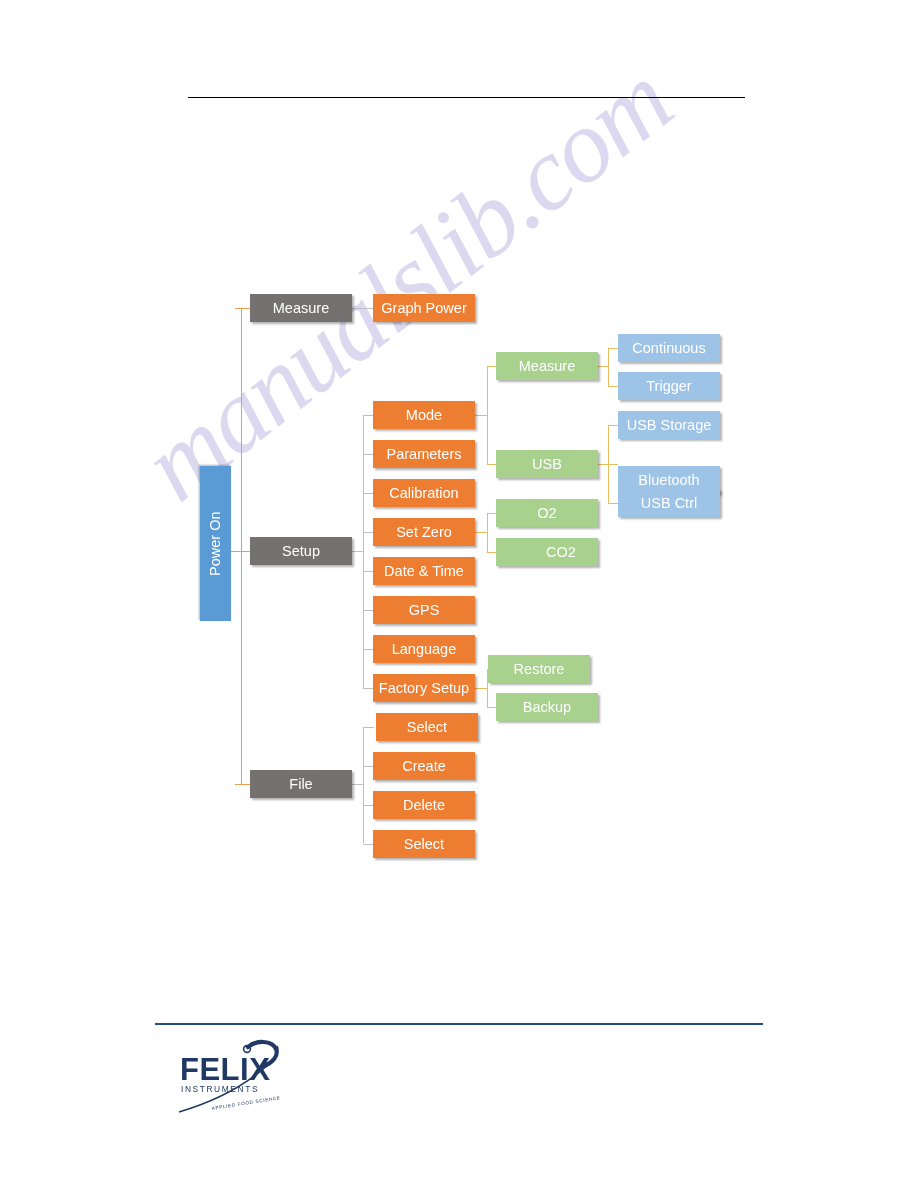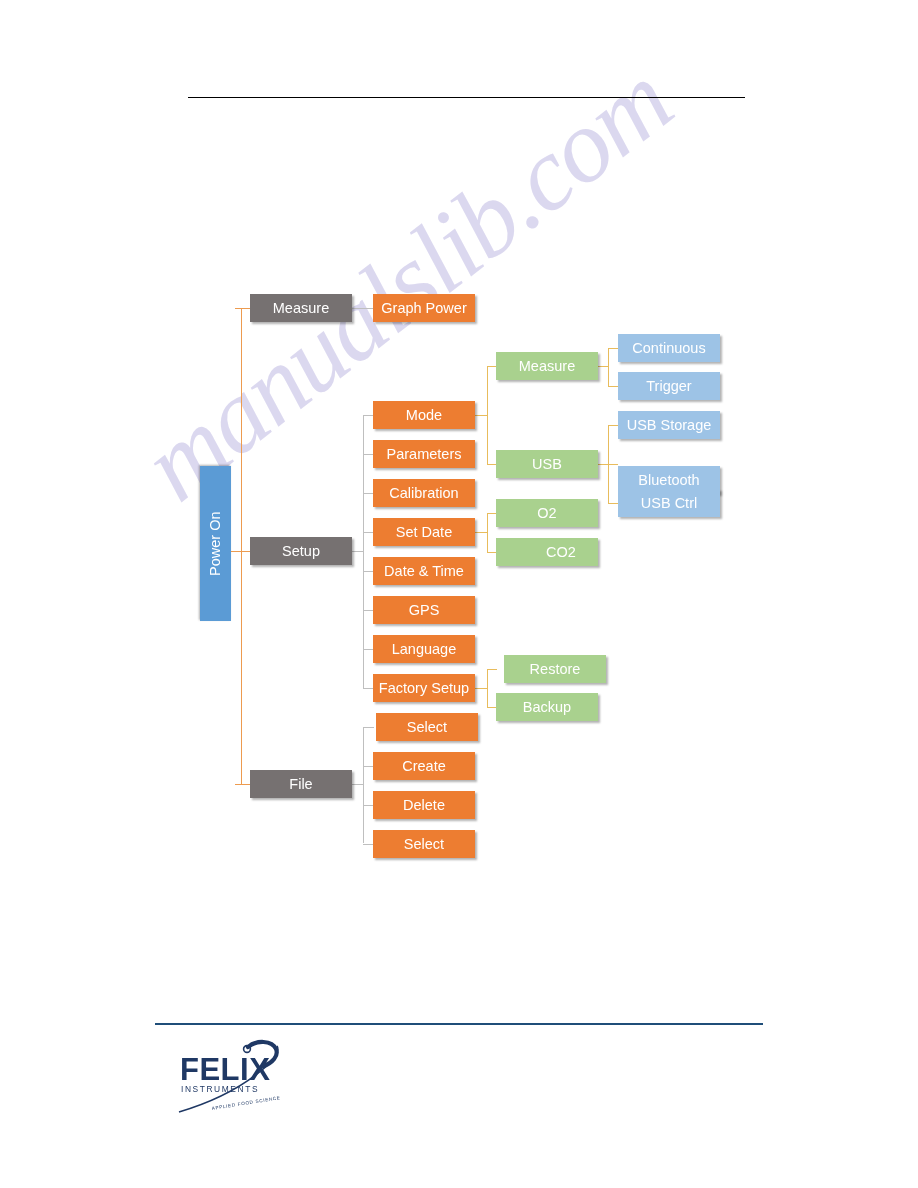--- a/index.html
+++ b/index.html
@@ -160,35 +160,35 @@
   <div class="node lvl0 vertical" style="left:200px; top:466px; width:31px; height:155px;">Power On</div>
 
   <div class="node lvl1" style="left:250px; top:294px; width:102px; height:28px;">Measure</div>
   <div class="node lvl1" style="left:250px; top:537px; width:102px; height:28px;">Setup</div>
   <div class="node lvl1" style="left:250px; top:770px; width:102px; height:28px;">File</div>
 
   <div class="node lvl2" style="left:373px; top:294px; width:102px; height:28px;">Graph Power</div>
   <div class="node lvl2" style="left:373px; top:401px; width:102px; height:28px;">Mode</div>
   <div class="node lvl2" style="left:373px; top:440px; width:102px; height:28px;">Parameters</div>
   <div class="node lvl2" style="left:373px; top:479px; width:102px; height:28px;">Calibration</div>
-  <div class="node lvl2" style="left:373px; top:518px; width:102px; height:28px;">Set Date</div>
+  <div class="node lvl2" style="left:373px; top:518px; width:102px; height:28px;">Set Zero</div>
   <div class="node lvl2" style="left:373px; top:557px; width:102px; height:28px;">Date &amp; Time</div>
   <div class="node lvl2" style="left:373px; top:596px; width:102px; height:28px;">GPS</div>
   <div class="node lvl2" style="left:373px; top:635px; width:102px; height:28px;">Language</div>
   <div class="node lvl2" style="left:373px; top:674px; width:102px; height:28px;">Factory Setup</div>
   <div class="node lvl2" style="left:376px; top:713px; width:102px; height:28px;">Select</div>
   <div class="node lvl2" style="left:373px; top:752px; width:102px; height:28px;">Create</div>
   <div class="node lvl2" style="left:373px; top:791px; width:102px; height:28px;">Delete</div>
   <div class="node lvl2" style="left:373px; top:830px; width:102px; height:28px;">Select</div>
 
   <div class="node lvl3" style="left:496px; top:352px; width:102px; height:28px;">Measure</div>
   <div class="node lvl3" style="left:496px; top:450px; width:102px; height:28px;">USB</div>
   <div class="node lvl3" style="left:496px; top:499px; width:102px; height:28px;">O2</div>
   <div class="node lvl3" style="left:496px; top:538px; width:102px; height:28px;padding-left:28px;">CO2</div>
-  <div class="node lvl3" style="left:504px; top:655px; width:102px; height:28px;">Restore</div>
+  <div class="node lvl3" style="left:488px; top:655px; width:102px; height:28px;">Restore</div>
   <div class="node lvl3" style="left:496px; top:693px; width:102px; height:28px;">Backup</div>
 
   <div class="node lvl4" style="left:618px; top:334px; width:102px; height:28px;">Continuous</div>
   <div class="node lvl4" style="left:618px; top:372px; width:102px; height:28px;">Trigger</div>
   <div class="node lvl4" style="left:618px; top:411px; width:102px; height:28px;">USB Storage</div>
   <div class="node lvl4" style="left:618px; top:466px; width:102px; height:28px;">Bluetooth</div>
   <div class="node lvl4" style="left:618px; top:489px; width:102px; height:28px;">USB Ctrl</div>
 
 </div>
 

